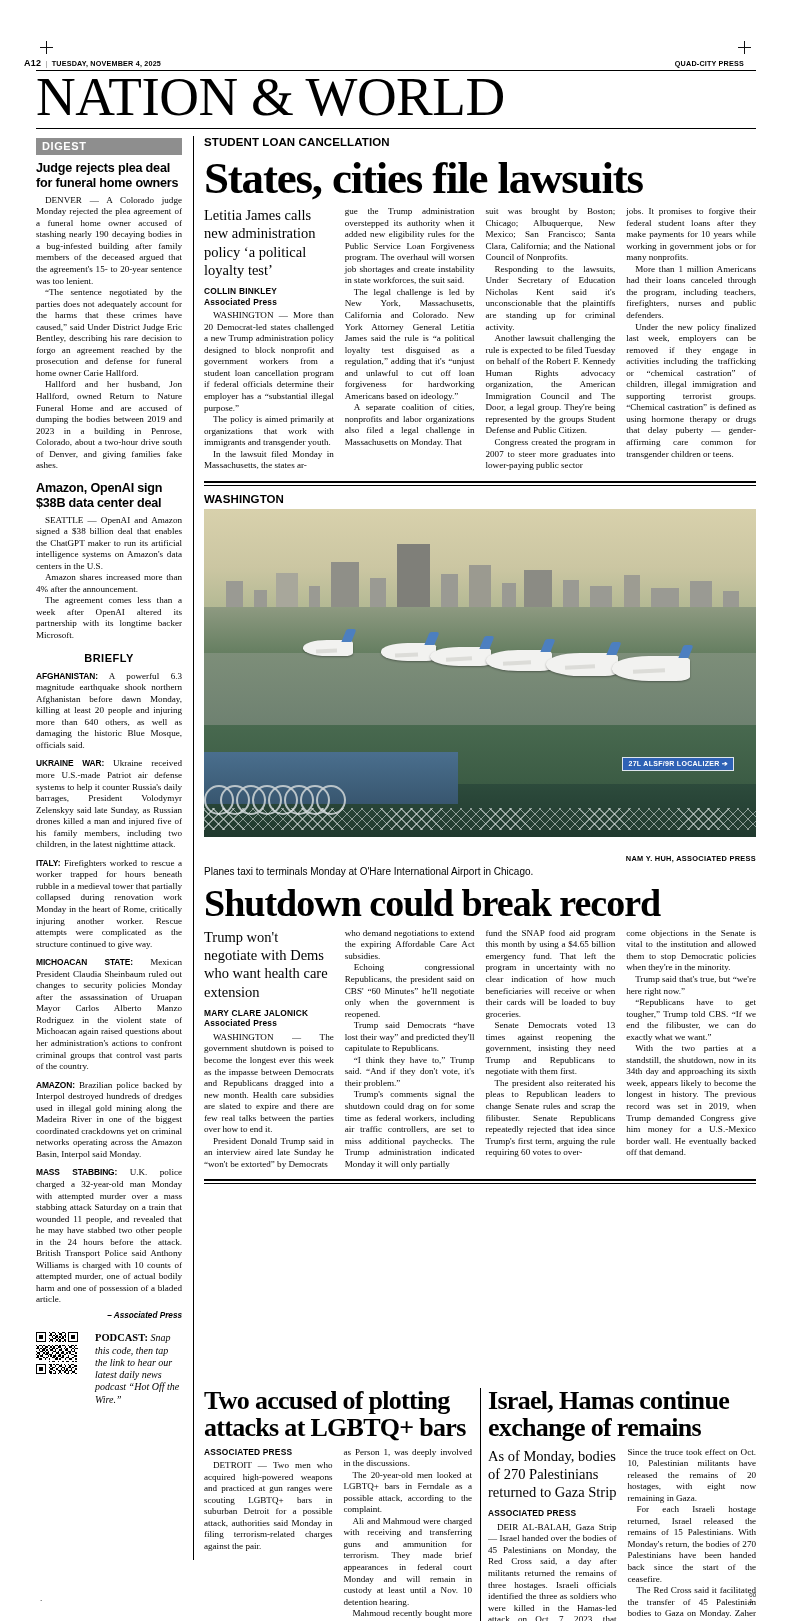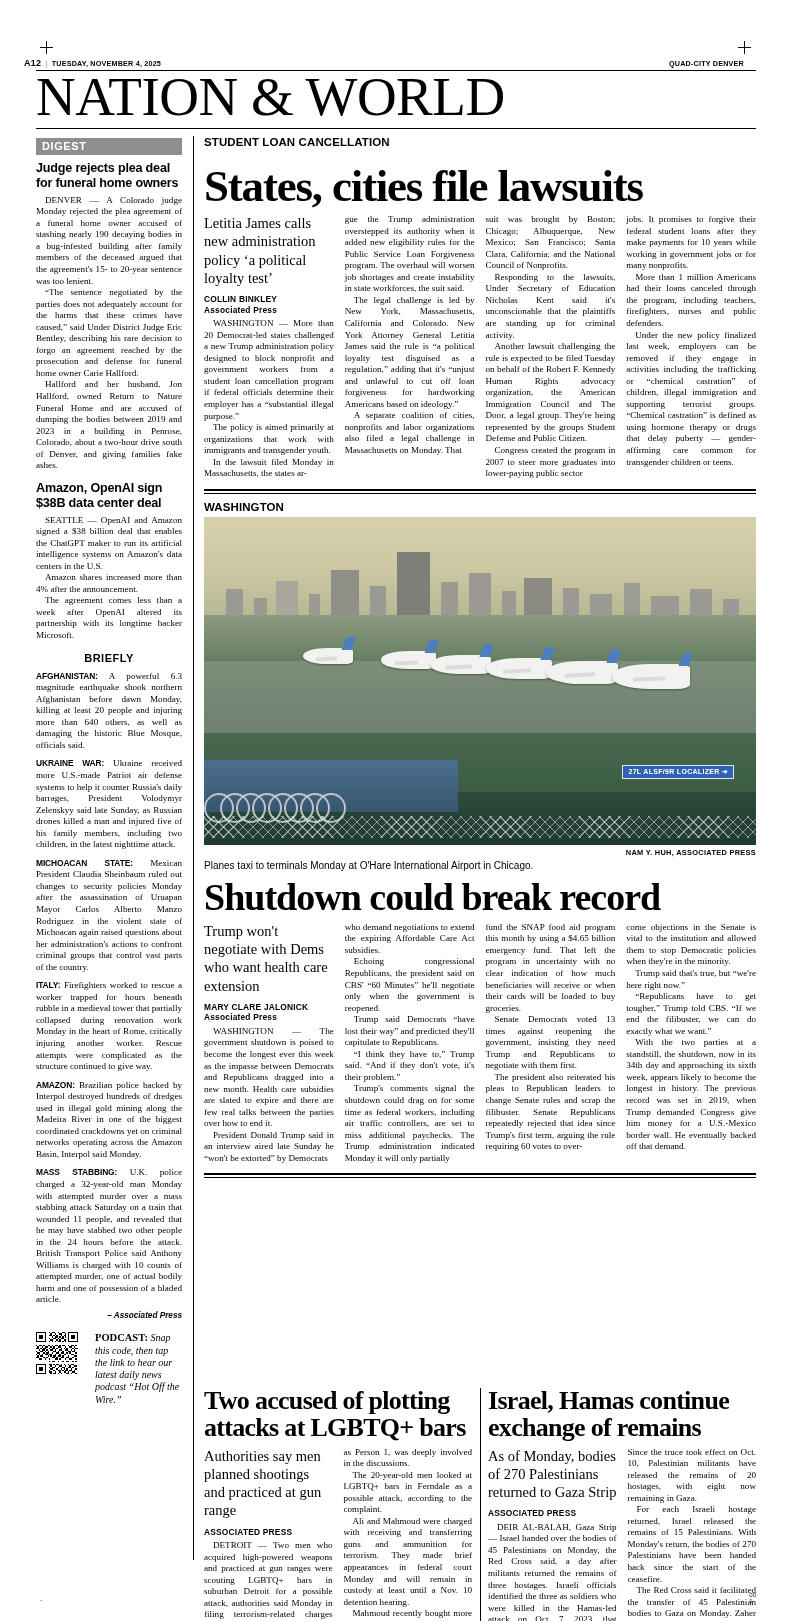--- a/index.html
+++ b/index.html
@@ -95,21 +95,21 @@
     font-family:"Liberation Serif", serif;
   }
   .podcast-text b { font-style:normal; font-weight:bold; font-size:10.5px; }
 
   
   .well { position:absolute; left:168px; top:0; width:552px; }
 
   .kicker {
     font-family:"Liberation Sans", sans-serif;
     font-weight:bold; font-size:11.5px; letter-spacing:.1px;
-    margin-bottom:16px;
+    margin-bottom:8px;
   }
   .hed-xl {
     font-family:"Liberation Serif", serif;
     font-weight:bold; font-size:45px; line-height:.98;
     letter-spacing:-1.2px; margin:0 0 6px 0;
   }
   .hed-lg {
     font-family:"Liberation Serif", serif;
     font-weight:bold; font-size:38px; line-height:1.0;
     letter-spacing:-1px; margin:0 0 6px 0;
@@ -182,21 +182,21 @@
                repeating-linear-gradient(45deg, rgba(230,235,235,.55) 0 1px, transparent 1px 7px);
   }
   .loc-sign {
     position:absolute; right:22px; bottom:20%;
     background:#2f62b5; color:#fff; border:1px solid #dfe6ee;
     font-family:"Liberation Sans", sans-serif; font-weight:bold;
     font-size:7px; letter-spacing:.3px; padding:2px 5px; white-space:nowrap;
   }
   .photo-credit {
     text-align:right; font-family:"Liberation Sans", sans-serif;
-    font-weight:bold; font-size:7.4px; letter-spacing:.3px; margin-top:3px;
+    font-weight:bold; font-size:7.4px; letter-spacing:.3px; margin-top:17px;
   }
   .photo-caption {
     font-family:"Liberation Sans", sans-serif; font-size:10px;
     margin-top:2px; line-height:1.3;
   }
   .section-label {
     font-family:"Liberation Sans", sans-serif; font-weight:bold;
     font-size:11.5px; letter-spacing:.1px; margin:0 0 4px 0;
   }
 
@@ -220,21 +220,21 @@
 
   <div class="cropmark cm-left"></div>
   <div class="cropmark cm-right"></div>
 
   <div class="folio">
     <div class="folio-left">
       <span class="folio-page">A12</span>
       <span class="folio-sep">|</span>
       <span class="folio-date">TUESDAY, NOVEMBER 4, 2025</span>
     </div>
-    <div class="folio-right">QUAD-CITY DENVER</div>
+    <div class="folio-right">QUAD-CITY PRESS</div>
   </div>
 
   <div class="rule-top"></div>
   <div class="masthead">NATION &amp; WORLD</div>
   <div class="rule-under-mast"></div>
 
   <div class="content">
 
     <div class="col-digest">
       <div class="digest-flag">DIGEST</div>
@@ -255,22 +255,22 @@
           <p>Amazon shares increased more than 4% after the announcement.</p>
           <p>The agreement comes less than a week after OpenAI altered its partnership with its longtime backer Microsoft.</p>
         </div>
       </div>
 
       <div class="digest-sub">BRIEFLY</div>
 
       <div class="bodytext brief">
         <p><b>AFGHANISTAN:</b><span> A powerful 6.3 magnitude earthquake shook northern Afghanistan before dawn Monday, killing at least 20 people and injuring more than 640 others, as well as damaging the historic Blue Mosque, officials said.</span></p>
         <p><b>UKRAINE WAR:</b><span> Ukraine received more U.S.-made Patriot air defense systems to help it counter Russia's daily barrages, President Volodymyr Zelenskyy said late Sunday, as Russian drones killed a man and injured five of his family members, including two children, in the latest nighttime attack.</span></p>
+        <p><b>ITALY:</b><span> Firefighters worked to rescue a worker trapped for hours beneath rubble in a medieval tower that partially collapsed during renovation work Monday in the heart of Rome, critically injuring another worker. Rescue attempts were complicated as the structure continued to give way.</span></p>
         <p><b>MICHOACAN STATE:</b><span> Mexican President Claudia Sheinbaum ruled out changes to security policies Monday after the assassination of Uruapan Mayor Carlos Alberto Manzo Rodriguez in the violent state of Michoacan again raised questions about her administration's actions to confront criminal groups that control vast parts of the country.</span></p>
-        <p><b>ITALY:</b><span> Firefighters worked to rescue a worker trapped for hours beneath rubble in a medieval tower that partially collapsed during renovation work Monday in the heart of Rome, critically injuring another worker. Rescue attempts were complicated as the structure continued to give way.</span></p>
         <p><b>AMAZON:</b><span> Brazilian police backed by Interpol destroyed hundreds of dredges used in illegal gold mining along the Madeira River in one of the biggest coordinated crackdowns yet on criminal networks operating across the Amazon Basin, Interpol said Monday.</span></p>
         <p><b>MASS STABBING:</b><span> U.K. police charged a 32-year-old man Monday with attempted murder over a mass stabbing attack Saturday on a train that wounded 11 people, and revealed that he may have stabbed two other people in the 24 hours before the attack. British Transport Police said Anthony Williams is charged with 10 counts of attempted murder, one of actual bodily harm and one of possession of a bladed article.</span></p>
       </div>
 
       <div class="credit-right">– Associated Press</div>
 
       <div class="podcast">
         <svg class="qr" viewBox="0 0 29 29" shape-rendering="crispEdges">
           <rect width="29" height="29" fill="#fff"></rect>
           <g fill="#000">
@@ -634,21 +634,20 @@
       </div>
 
       <div class="hrule-dbl"></div>
     </div>
 
     <div class="bottom">
       <div class="bottom-left">
         <h2 class="hed-md">Two accused of plotting attacks at LGBTQ+ bars</h2>
         <div class="cols2">
           <div>
-            <div class="deck">Authorities say men planned shootings and practiced at gun range</div>
             <div class="byline">
               <div class="org">ASSOCIATED PRESS</div>
             </div>
             <div class="bodytext">
               <p>DETROIT — Two men who acquired high-powered weapons and practiced at gun ranges were scouting LGBTQ+ bars in suburban Detroit for a possible attack, authorities said Monday in filing terrorism-related charges against the pair.</p>
 
             </div>
           </div>
           <div>
             <div class="bodytext">

